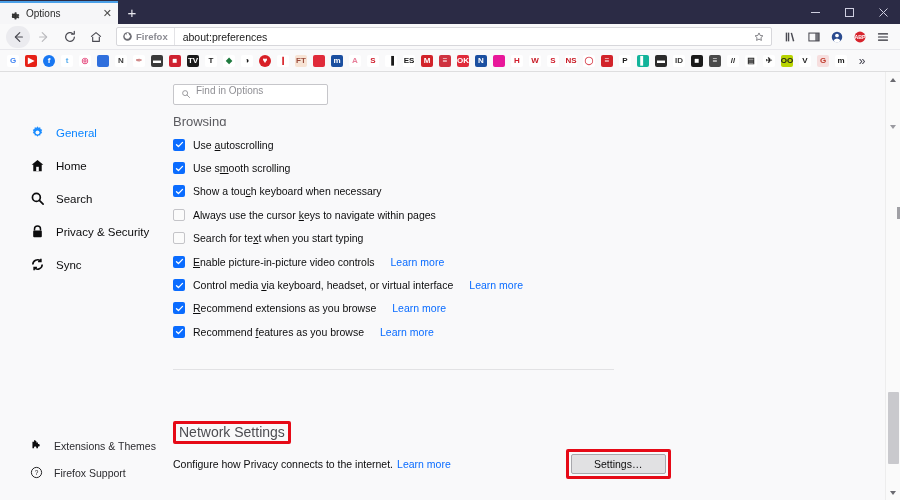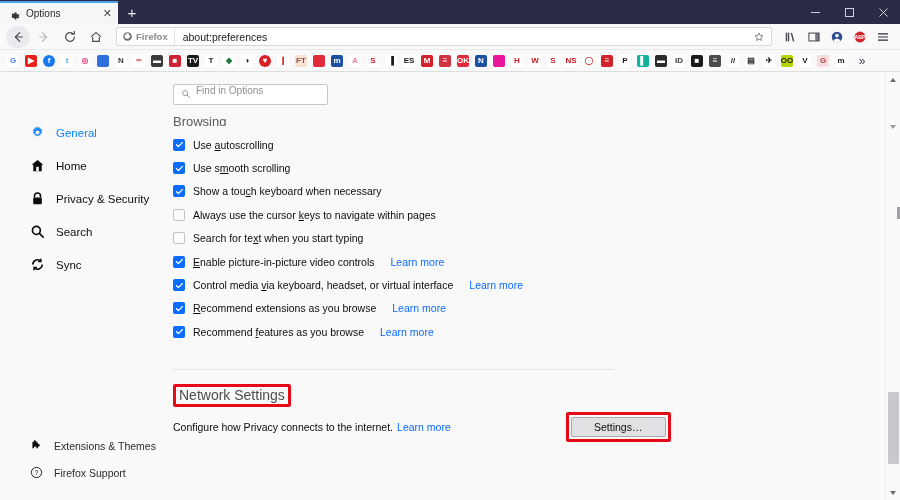--- a/index.html
+++ b/index.html
@@ -444,34 +444,34 @@
           <svg width="15" height="15" viewBox="0 0 16 16">
               <path d="M8 2L1.8 7.2h1.7V14h9V7.2h1.7z" fill="#0c0c0d"></path>
               <rect x="6.6" y="9.4" width="2.8" height="4.6" fill="#f9f9fa"></rect>
             </svg>
         </span>
         <span>Home</span>
       </div>
       <div class="navitem">
         <span class="ico">
           <svg width="15" height="15" viewBox="0 0 16 16">
+              <circle cx="6.8" cy="6.8" r="4.2" fill="none" stroke="#0c0c0d" stroke-width="1.8"></circle>
+              <path d="M10 10l4 4" stroke="#0c0c0d" stroke-width="1.8" stroke-linecap="round"></path>
+            </svg>
+        </span>
+        <span>Search</span>
+      </div>
+      <div class="navitem">
+        <span class="ico">
+          <svg width="15" height="15" viewBox="0 0 16 16">
               <path d="M4.8 7V5.2a3.2 3.2 0 016.4 0V7" fill="none" stroke="#0c0c0d" stroke-width="1.6"></path>
               <rect x="3.4" y="7" width="9.2" height="7" rx="1" fill="#0c0c0d"></rect>
             </svg>
         </span>
         <span>Privacy &amp; Security</span>
-      </div>
-      <div class="navitem">
-        <span class="ico">
-          <svg width="15" height="15" viewBox="0 0 16 16">
-              <circle cx="6.8" cy="6.8" r="4.2" fill="none" stroke="#0c0c0d" stroke-width="1.8"></circle>
-              <path d="M10 10l4 4" stroke="#0c0c0d" stroke-width="1.8" stroke-linecap="round"></path>
-            </svg>
-        </span>
-        <span>Search</span>
       </div>
       <div class="navitem">
         <span class="ico">
           <svg width="15" height="15" viewBox="0 0 16 16">
               <path d="M3 8a5 5 0 018.3-3.7" stroke="#0c0c0d" stroke-width="1.7" fill="none"></path>
               <path d="M13 8a5 5 0 01-8.3 3.7" stroke="#0c0c0d" stroke-width="1.7" fill="none"></path>
               <path d="M11.6 1.8v3h-3" stroke="#0c0c0d" stroke-width="1.7" fill="none"></path>
               <path d="M4.4 14.2v-3h3" stroke="#0c0c0d" stroke-width="1.7" fill="none"></path>
             </svg>
         </span>
@@ -583,21 +583,21 @@
                 </svg>
               </span>
               <span class="lbl">Recommend <u>f</u>eatures as you browse</span>
               <span class="learn">Learn more</span>
             </div>
           </div>
 
         <div class="divider"></div>
 
         <div class="netblock">
-          <div style="position:relative;display:inline-block;">
+          <div style="position:relative;display:inline-block;margin-top:37px;">
             <h2 class="net-title">Network Settings</h2>
             <div class="redbox" style="left:0;top:0;right:0;bottom:0;"></div>
           </div>
           <div class="netrow">
             <span class="net-desc">Configure how Privacy connects to the internet.</span>
             <span class="learn" style="margin-left:4px;">Learn more</span>
             <span class="btnwrap">
               <span class="btn">
                   <span>Settings…</span>
                 </span>

